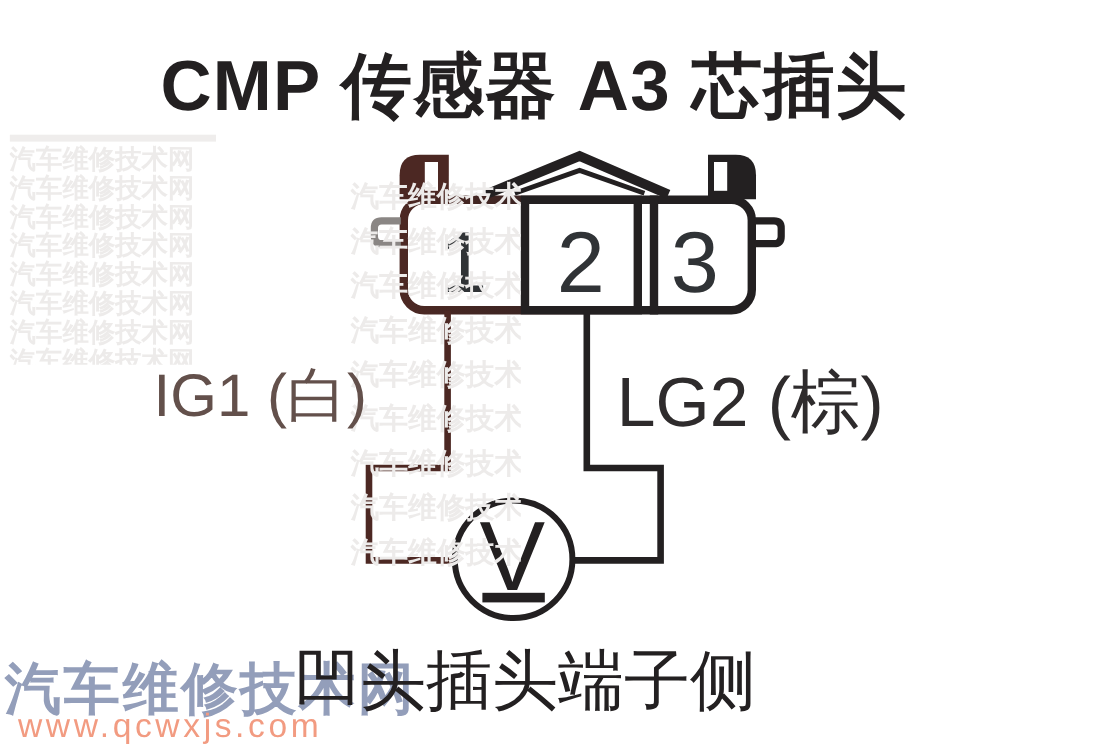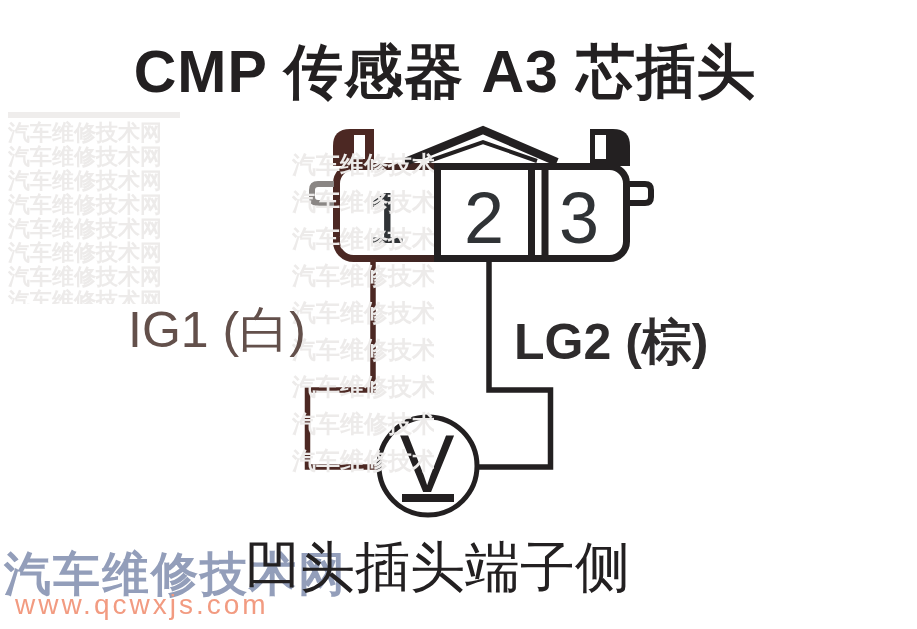--- a/index.html
+++ b/index.html
@@ -26,22 +26,22 @@
   }
   .meter-v{
     font-family:"Liberation Sans","DejaVu Sans",sans-serif;
     font-size:82px;fill:var(--ink);
   }
   #label-left{
     top:297px;left:128px;font-size:50px;font-weight:500;
     color:var(--label-left);white-space:nowrap;z-index:3;
   }
   #label-right{
-    top:297px;left:514px;font-size:50px;font-weight:700;
-    color:var(--label-right);white-space:nowrap;z-index:3;margin-top:12px;
+    top:297px;left:514px;font-size:58px;font-weight:400;
+    color:var(--label-right);white-space:nowrap;z-index:3;
   }
   #caption{
     top:531px;left:245px;font-size:55px;font-weight:500;
     color:var(--ink);white-space:nowrap;z-index:5;text-align:center;
   }
   #wm-name{
     top:543px;left:4px;font-size:47px;font-weight:bold;
     color:var(--watermark-name);letter-spacing:2px;white-space:nowrap;z-index:4;
   }
   #wm-url{

